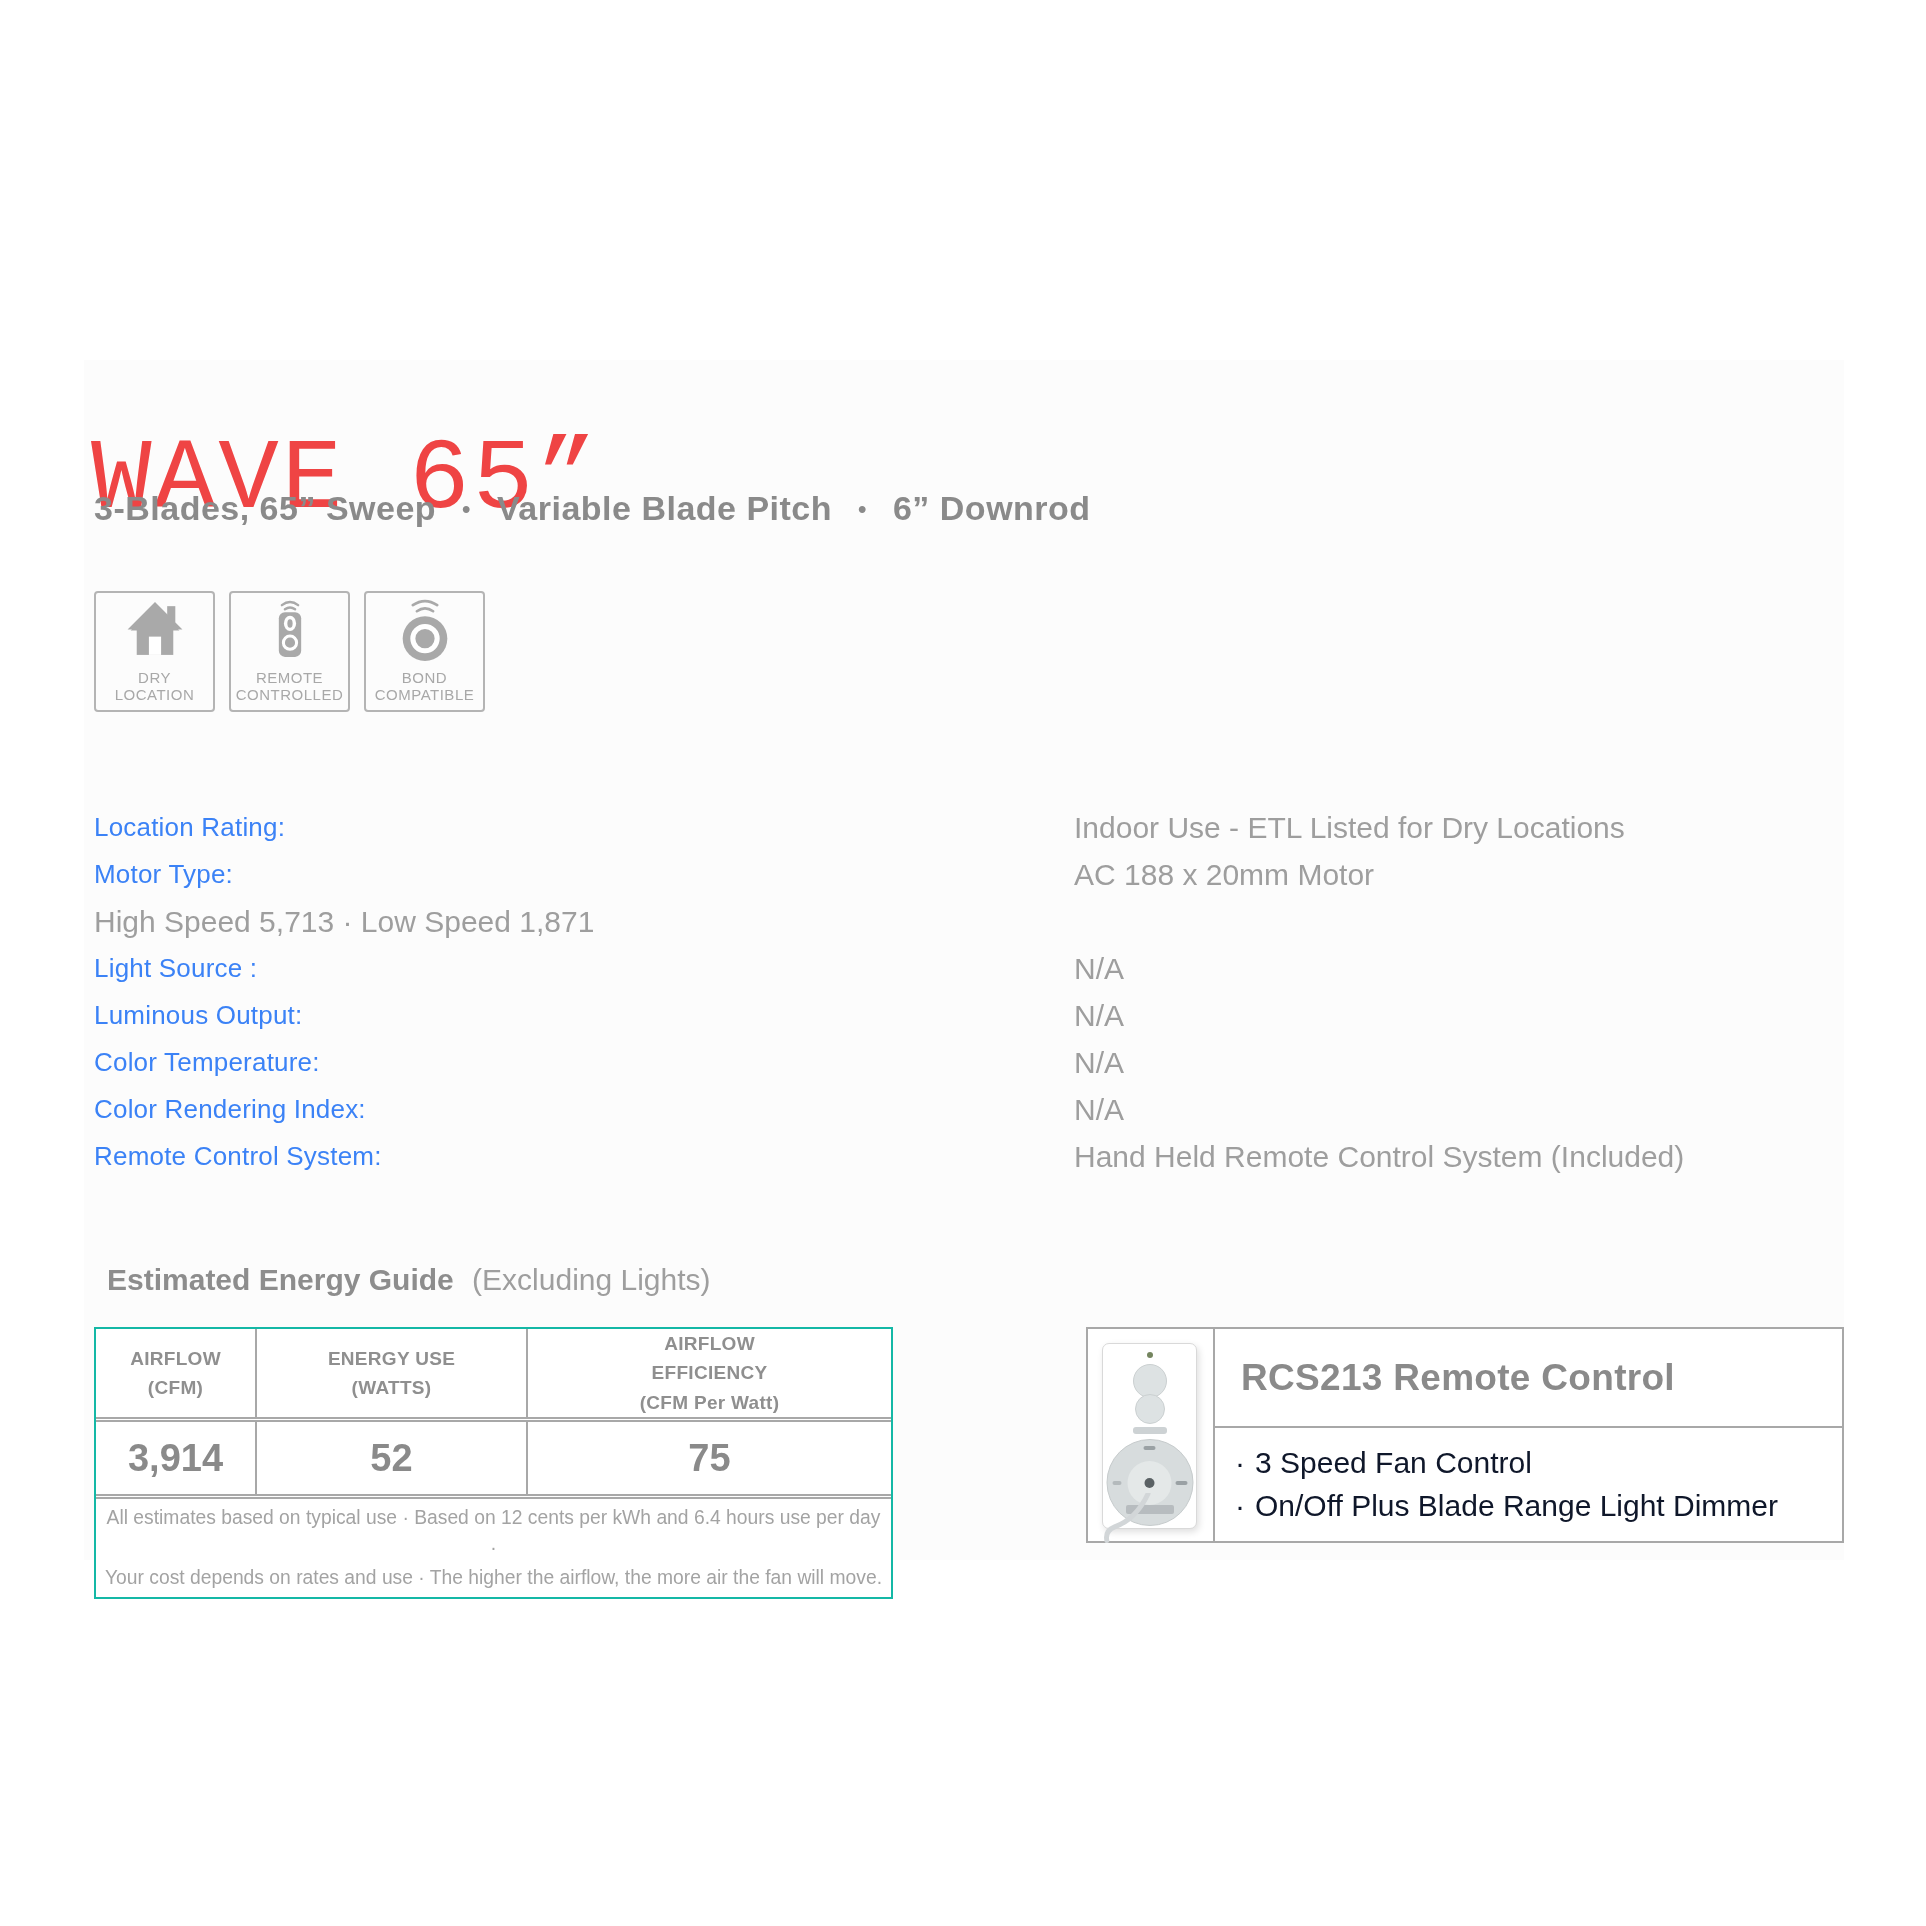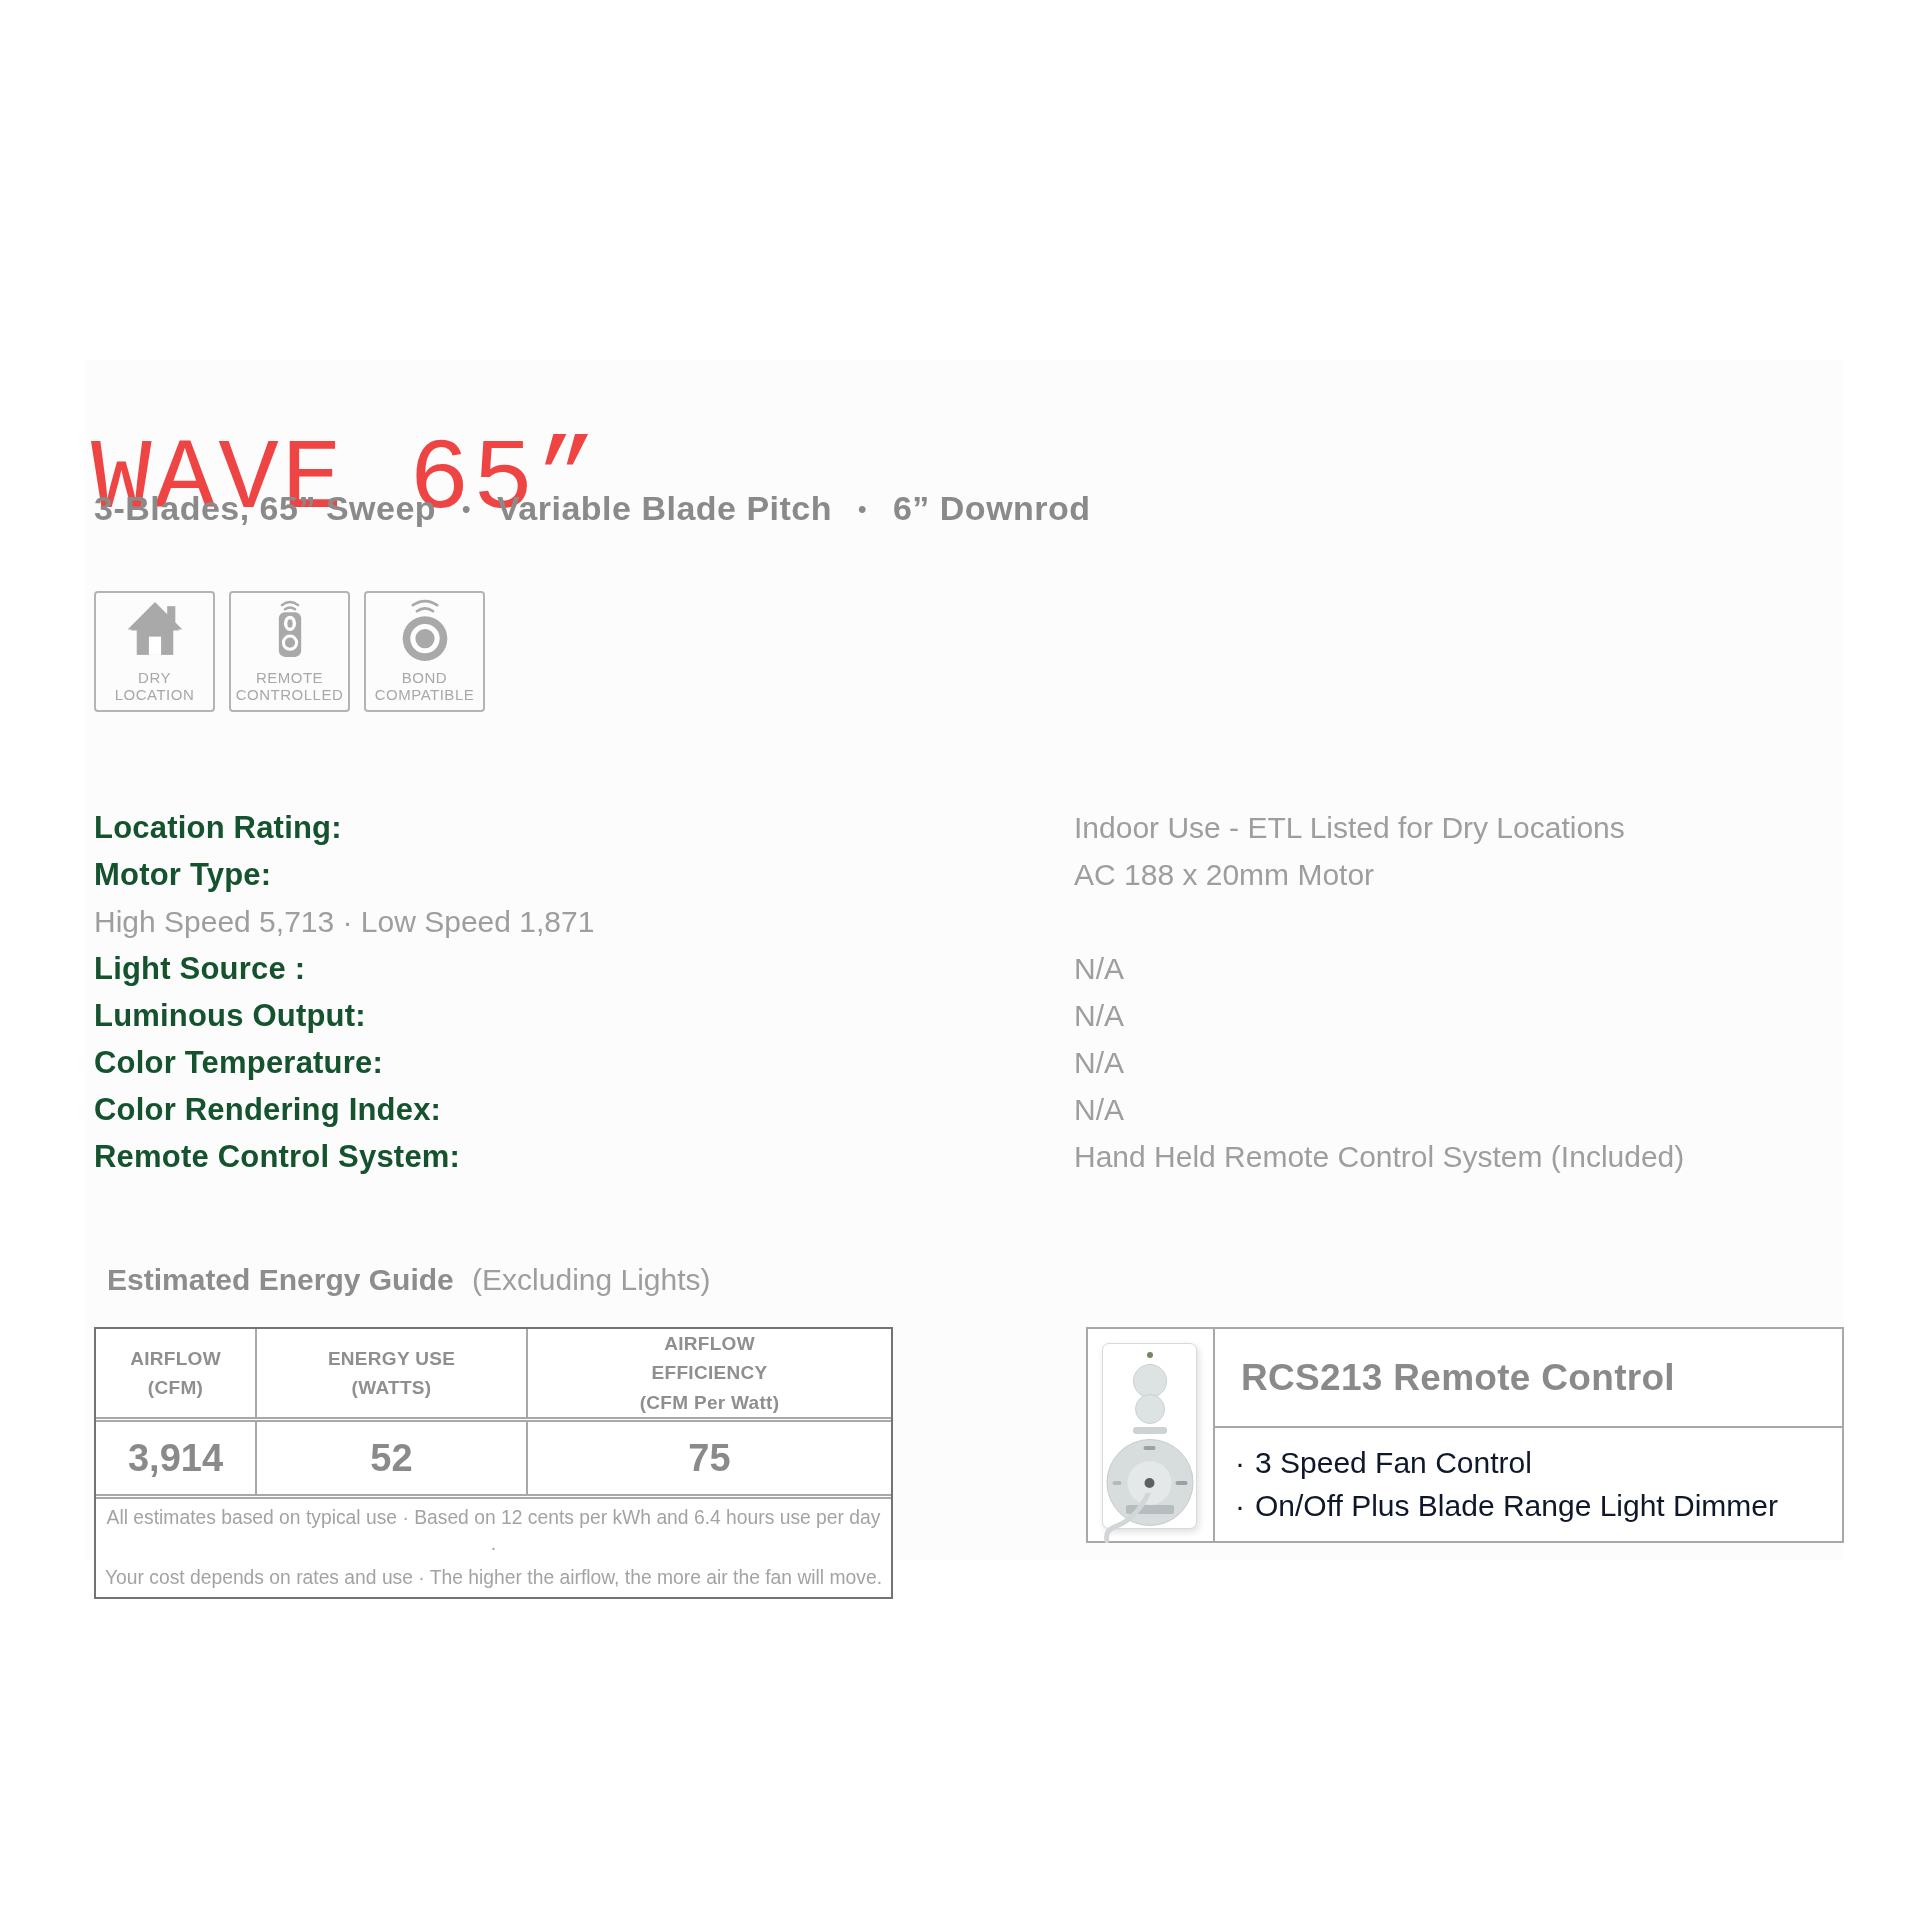--- a/index.html
+++ b/index.html
@@ -15,29 +15,29 @@
 
   
   .badges{position:absolute;left:94px;top:591px;display:flex;gap:14px;}
   .badge{width:121px;height:121px;border:2.5px solid #b4b4b4;border-radius:4px;position:relative;box-sizing:border-box;background:transparent;}
   .badge svg{position:absolute;left:50%;transform:translateX(-50%);top:3px;}
   .badge-label{position:absolute;left:0;right:0;bottom:7px;text-align:center;font-size:15px;line-height:1.1;color:#a8a8a8;letter-spacing:0.5px;}
 
   
   .specs{position:absolute;left:94px;top:804px;width:1723px;}
   .spec-row{display:grid;grid-template-columns:980px 1fr;height:47px;align-items:center;}
-  .spec-label{font-size:31px;font-weight:700;color:#14532d;letter-spacing:0.2px;}
+  .spec-label{font-size:26px;font-weight:400;color:#3b82f6;letter-spacing:0.2px;}
   .spec-value{font-size:30px;color:#9e9e9e;}
 
   
   .eg-heading{position:absolute;left:107px;top:1263px;font-size:30px;}
   .eg-heading .eg-title{font-weight:700;color:#8d8d8d;}
   .eg-heading .eg-sub{font-weight:400;color:#9e9e9e;margin-left:10px;}
 
-  .eg-table{position:absolute;left:94px;top:1327px;width:799px;border:2px solid #737373;background:#ffffff;box-sizing:border-box;}
+  .eg-table{position:absolute;left:94px;top:1327px;width:799px;border:2px solid #14b8a6;background:#ffffff;box-sizing:border-box;}
   .eg-header{display:grid;grid-template-columns:161px 271px 1fr;border-bottom:5px double #a8a8a8;}
   .eg-hcell{border-right:2px solid #a8a8a8;min-height:87px;display:flex;align-items:center;justify-content:center;text-align:center;font-size:19px;font-weight:700;color:#8f8f8f;line-height:1.55;letter-spacing:0.3px;}
   .eg-hcell:last-child{border-right:none;}
   .eg-values{display:grid;grid-template-columns:161px 271px 1fr;border-bottom:5px double #a8a8a8;}
   .eg-vcell{border-right:2px solid #a8a8a8;height:72px;display:flex;align-items:center;justify-content:center;font-size:38px;font-weight:700;color:#8a8a8a;}
   .eg-vcell:last-child{border-right:none;}
   .eg-foot{min-height:61px;display:flex;align-items:center;justify-content:center;text-align:center;font-size:19.3px;color:#a3a3a3;line-height:1.55;padding:4px 6px;box-sizing:border-box;}
 
   
   .rcs-box{position:absolute;left:1086px;top:1327px;width:758px;height:216px;border:2px solid #a8a8a8;box-sizing:border-box;display:flex;background:#ffffff;}

